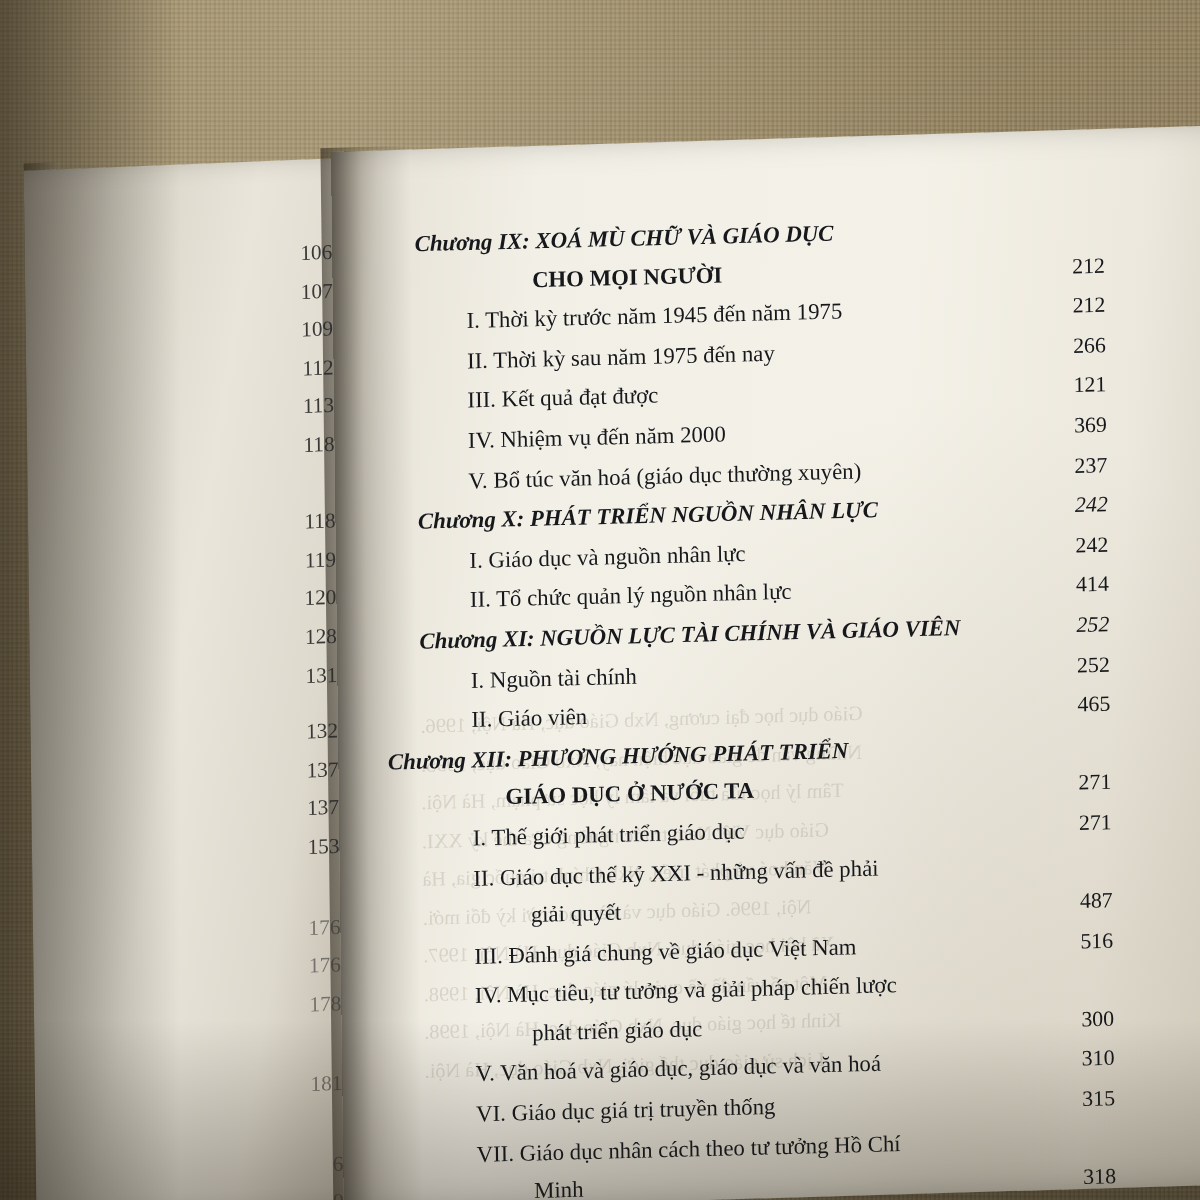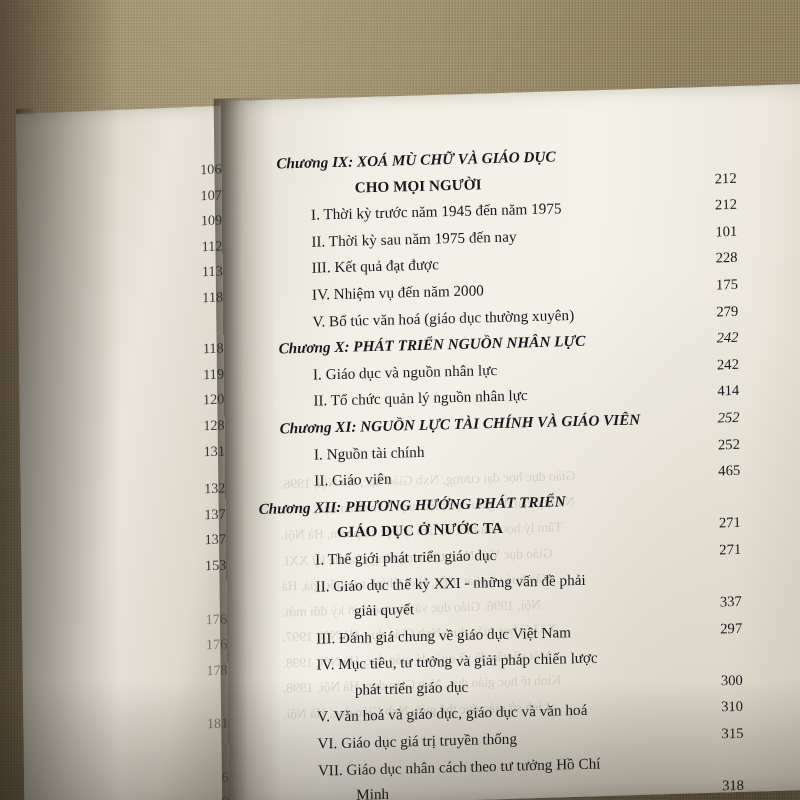--- a/index.html
+++ b/index.html
@@ -245,36 +245,36 @@
       </div>
 
       <div class="row">
         <span class="txt indent1">I. Thời kỳ trước năm 1945 đến năm 1975</span>
         <span class="fill"></span>
         <span class="pg">212</span>
       </div>
       <div class="row">
         <span class="txt indent1">II. Thời kỳ sau năm 1975 đến nay</span>
         <span class="fill"></span>
-        <span class="pg">101</span>
+        <span class="pg">266</span>
       </div>
       <div class="row">
         <span class="txt indent1">III. Kết quả đạt được</span>
         <span class="fill"></span>
-        <span class="pg">228</span>
+        <span class="pg">121</span>
       </div>
       <div class="row">
         <span class="txt indent1">IV. Nhiệm vụ đến năm 2000</span>
         <span class="fill"></span>
-        <span class="pg">175</span>
+        <span class="pg">369</span>
       </div>
       <div class="row">
         <span class="txt indent1">V. Bổ túc văn hoá (giáo dục thường xuyên)</span>
         <span class="fill"></span>
-        <span class="pg">279</span>
+        <span class="pg">237</span>
       </div>
 
       <div class="row lvl-chap">
         <span class="txt chap-title" style="font-style:italic;">Chương X: PHÁT TRIỂN NGUỒN NHÂN LỰC</span>
         <span class="fill"></span>
         <span class="pg">242</span>
       </div>
       <div class="row">
         <span class="txt indent1">I. Giáo dục và nguồn nhân lực</span>
         <span class="fill"></span>
@@ -319,26 +319,26 @@
         <span class="pg">271</span>
       </div>
       <div class="row">
         <span class="txt indent1">II. Giáo dục thế kỷ XXI - những vấn đề phải</span>
         <span class="fill"></span>
         <span class="pg"></span>
       </div>
       <div class="row">
         <span class="txt indent-cont">giải quyết</span>
         <span class="fill"></span>
-        <span class="pg">337</span>
+        <span class="pg">487</span>
       </div>
       <div class="row">
         <span class="txt indent1">III. Đánh giá chung về giáo dục Việt Nam</span>
         <span class="fill"></span>
-        <span class="pg">297</span>
+        <span class="pg">516</span>
       </div>
       <div class="row">
         <span class="txt indent1">IV. Mục tiêu, tư tưởng và giải pháp chiến lược</span>
         <span class="fill"></span>
         <span class="pg"></span>
       </div>
       <div class="row">
         <span class="txt indent-cont">phát triển giáo dục</span>
         <span class="fill"></span>
         <span class="pg">300</span>

